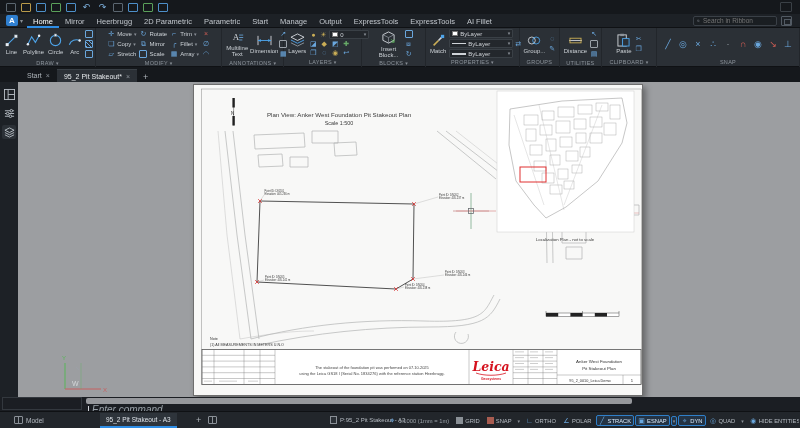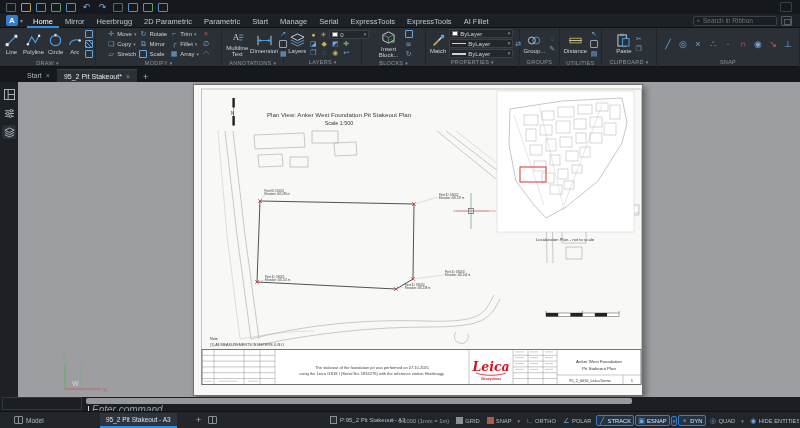--- a/index.html
+++ b/index.html
@@ -120,21 +120,21 @@
   <div id="menubar">
     <div id="appbtn">A</div>
     <span id="appbtn-caret">▾</span>
     <span class="mtab active">Home</span>
     <span class="mtab">Mirror</span>
     <span class="mtab">Heerbrugg</span>
     <span class="mtab">2D Parametric</span>
     <span class="mtab">Parametric</span>
     <span class="mtab">Start</span>
     <span class="mtab">Manage</span>
-    <span class="mtab">Serial</span>
+    <span class="mtab">Output</span>
     <span class="mtab">ExpressTools</span>
     <span class="mtab">ExpressTools</span>
     <span class="mtab">AI Fillet</span>
     <div id="ribbon-search">
       <svg width="6" height="6" viewBox="0 0 8 8">
           <circle cx="3" cy="3" r="2.2" fill="none" stroke="#8d949c" stroke-width="1"></circle>
           <line x1="4.8" y1="4.8" x2="7" y2="7" stroke="#8d949c" stroke-width="1"></line>
         </svg>
       <input type="text" placeholder="Search in Ribbon" style="">
     </div>

